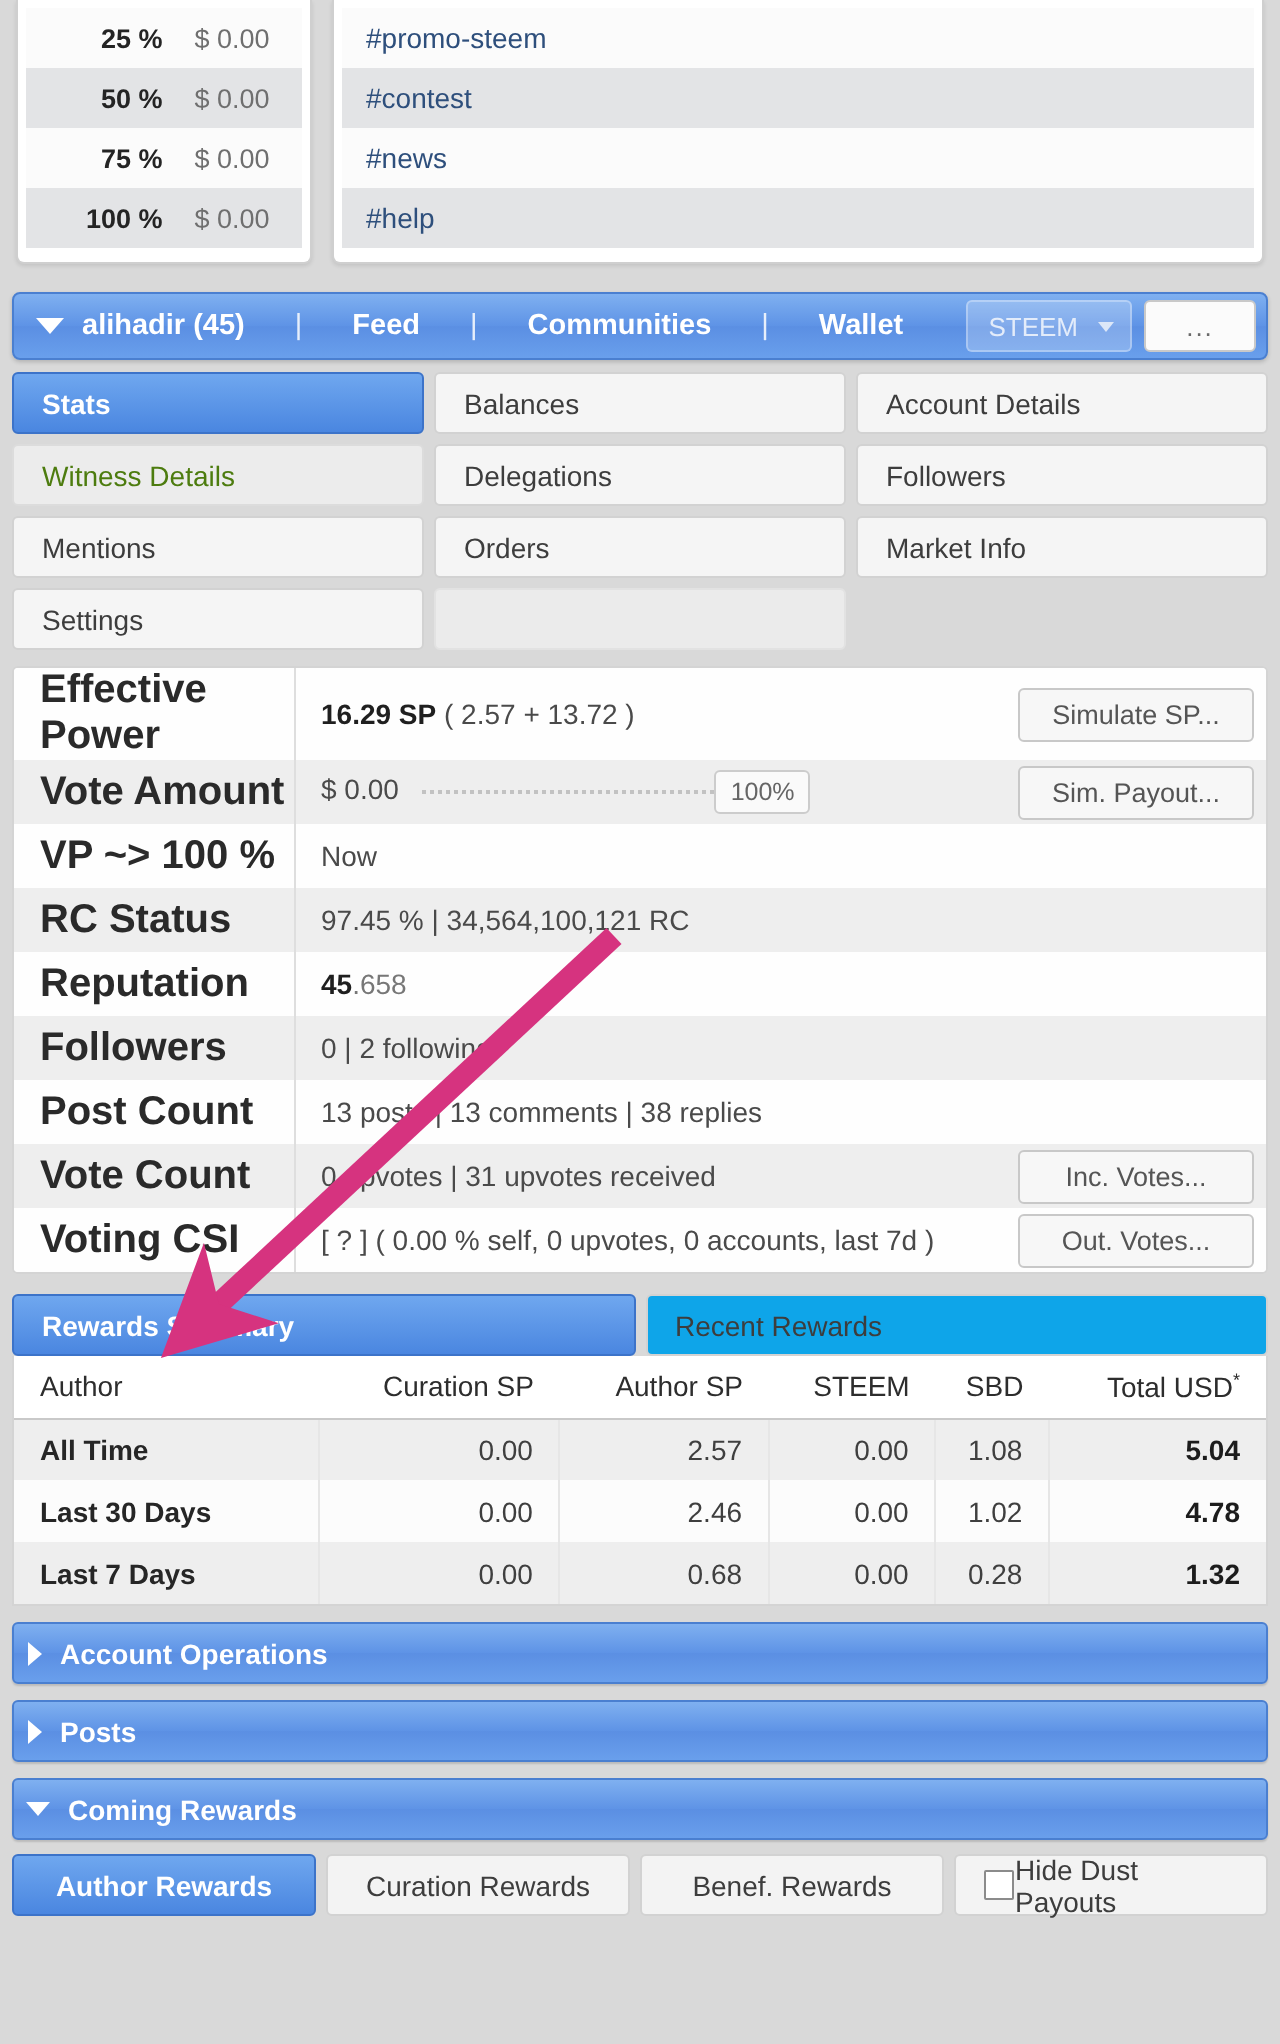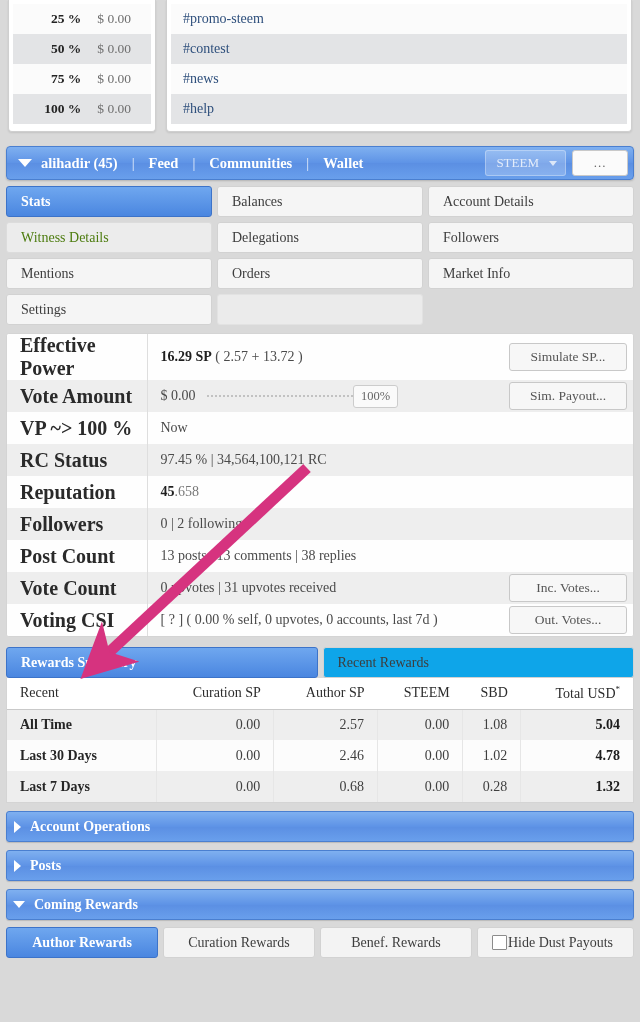--- a/index.html
+++ b/index.html
@@ -4,21 +4,21 @@
 <style>
   * { box-sizing: border-box; margin: 0; padding: 0; }
   html, body {
     width: 640px; height: 1022px;
     background: #d9d9d9;
     font-family: "Liberation Sans", sans-serif;
     font-size: 13.5px;
     color: #3a3a3a;
     overflow: hidden;
   }
-  .page { position: relative; width: 640px; height: 1022px; font-family: Liberation Serif, serif; }
+  .page { position: relative; width: 640px; height: 1022px; }
 
   
   .top-zone { display: flex; gap: 10px; padding: 0 8px; height: 132px; align-items: flex-end; }
   .panel {
     background: #ffffff;
     border: 1px solid #cfcfcf;
     border-top: none;
     border-radius: 0 0 4px 4px;
     box-shadow: 0 1px 2px rgba(0,0,0,.10);
     overflow: hidden;
@@ -61,21 +61,21 @@
     border-top: 8px solid #ffffff;
     margin: 0 9px 0 6px;
   }
   .caret-right {
     width: 0; height: 0;
     border-top: 7px solid transparent;
     border-bottom: 7px solid transparent;
     border-left: 8px solid #ffffff;
     margin: 0 9px 0 7px;
   }
-  .hdr-nav { display: flex; align-items: flex-end; gap: 5px; color: #fff; font-weight: bold; font-size: 14.5px; }
+  .hdr-nav { display: flex; align-items: flex-end; gap: 16px; color: #fff; font-weight: bold; font-size: 14.5px; }
   .hdr-nav span { color: #ffffff; }
   .hdr-sep { padding: 0 9px; font-weight: normal; opacity: .85; }
   .hdr-right { margin-left: auto; display: flex; align-items: center; gap: 6px; }
   .steem-select {
     background: rgba(255,255,255,.22);
     border: 1px solid rgba(255,255,255,.30);
     border-radius: 3px;
     color: #e3ecfa;
     font-size: 13px;
     padding: 4px 8px 4px 10px;
@@ -360,21 +360,21 @@
       </div>
     <div class="rw-tab">
         <span>Recent Rewards</span>
       </div>
   </div>
 
   <div class="rw-wrap">
     <table class="rw-table">
       <thead>
         <tr>
-          <th>Recent</th>
+          <th>Author</th>
           <th>Curation SP</th>
           <th>Author SP</th>
           <th>STEEM</th>
           <th>SBD</th>
           <th><span>Total USD</span><span class="sup">*</span></th>
         </tr>
       </thead>
       <tbody>
         <tr>
           <td>All Time</td>

